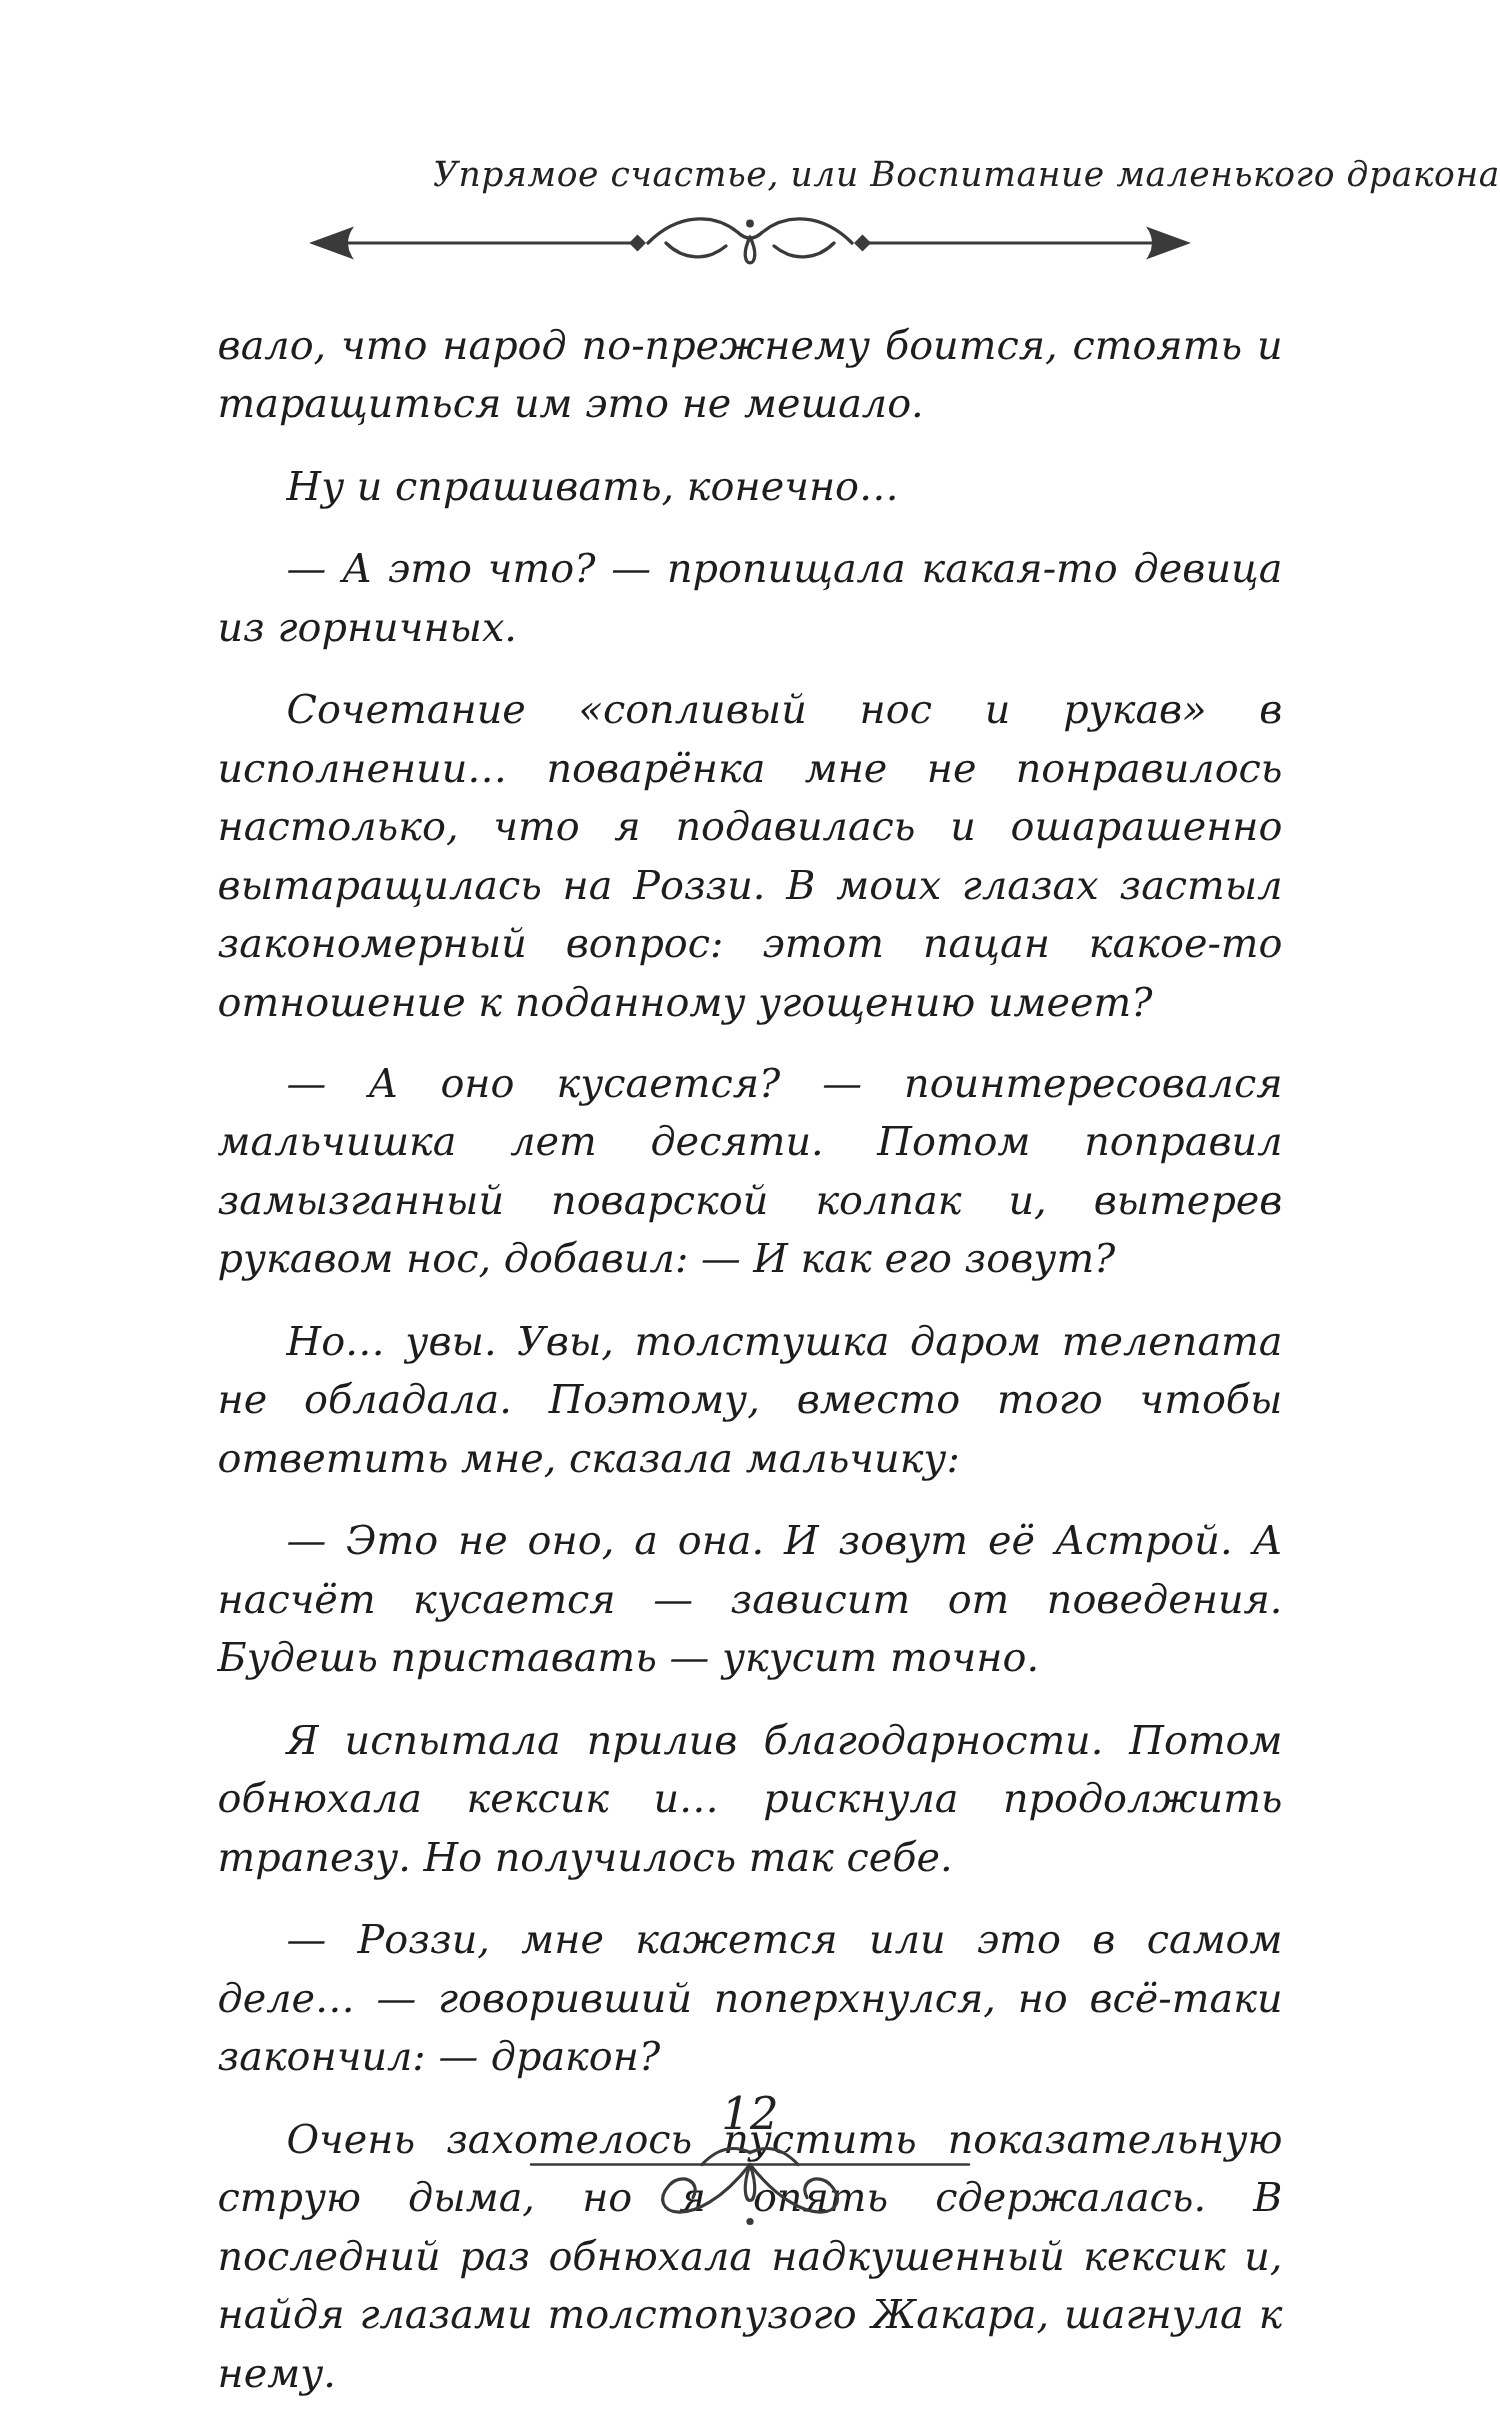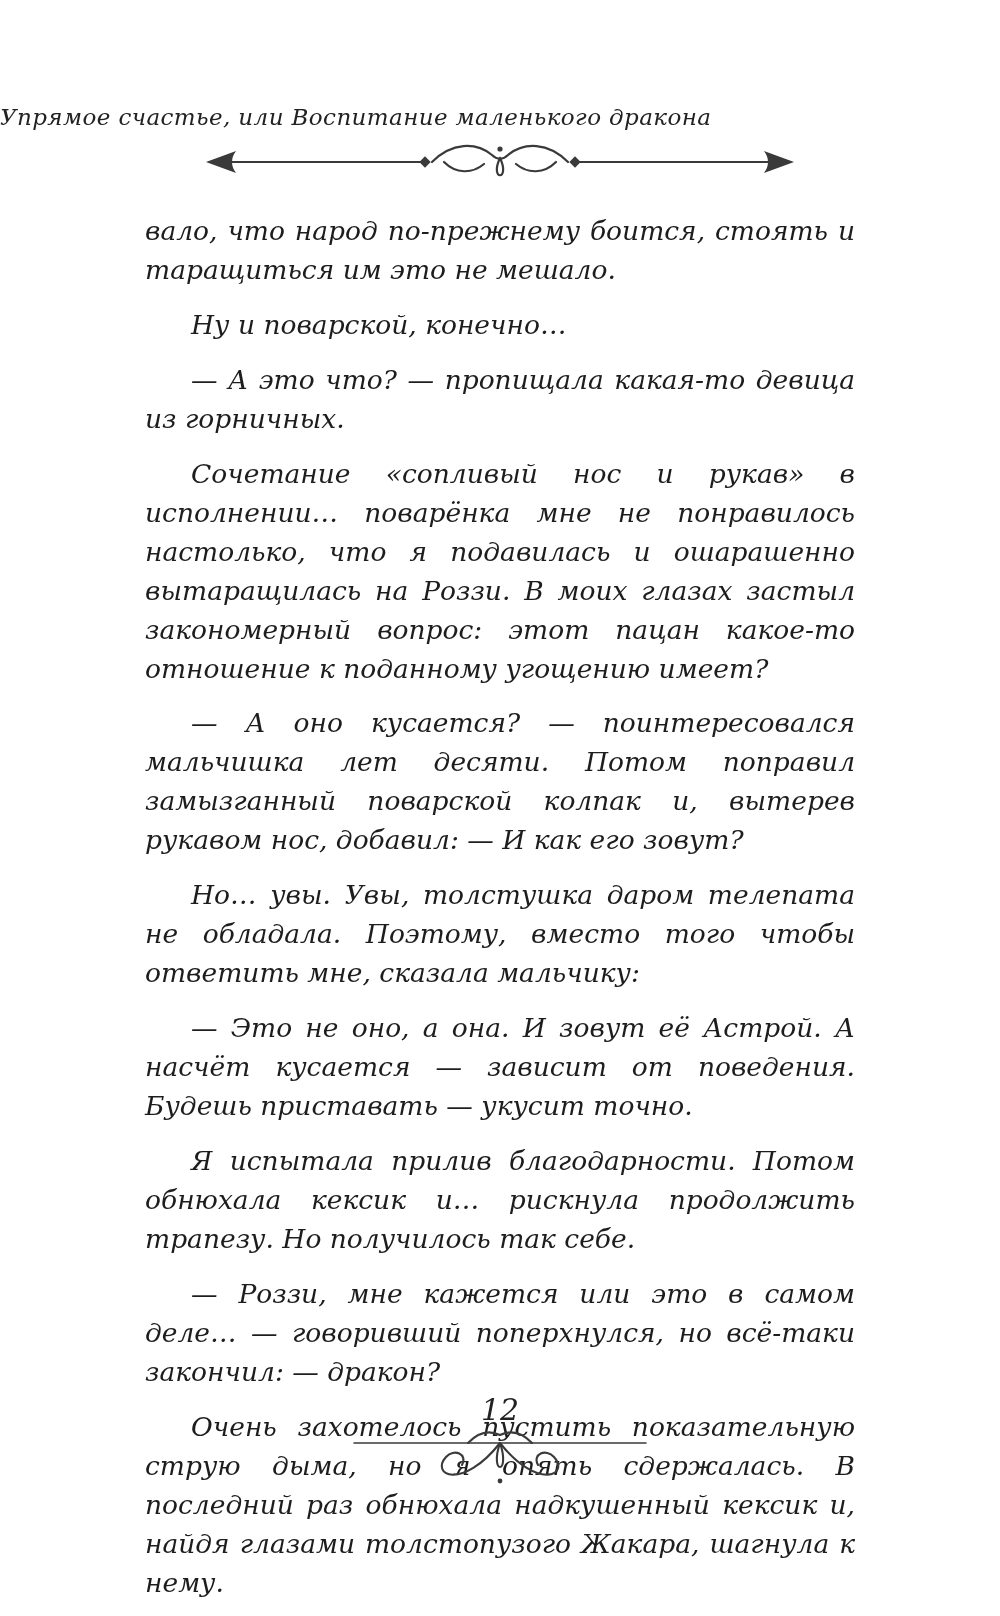--- a/index.html
+++ b/index.html
@@ -13,21 +13,21 @@
     height: 1616px;
     background: #ffffff;
     color: #1d1d1d;
     font-family: "DejaVu Serif", "Liberation Serif", serif;
     font-style: italic;
     box-sizing: border-box;
     overflow: hidden;
   }
   .header {
     padding-top: 104px;
-    text-align: left;
+    text-align: right;
   }
   .header-title {
     font-size: 23px;
     letter-spacing: 0.4px;
     color: #222222;
   }
   .header-ornament {
     display: block;
     margin: 4px auto 0 auto;
   }
@@ -82,21 +82,21 @@
         <path d="M244,28 C256,40 272,40 284,30"></path>
         <path d="M356,28 C344,40 328,40 316,30"></path>
         <path d="M300,24 C289,47 311,47 300,24"></path>
       </g>
       <circle cx="300" cy="15" r="2.6" fill="#3a3a3a"></circle>
     </svg>
   </div>
 
   <div class="text-block">
       <p class="para">вало, что народ по-прежнему боится, стоять и таращиться им это не мешало.</p>
-      <p class="para indent">Ну и поварской, конечно…</p>
+      <p class="para indent">Ну и спрашивать, конечно…</p>
       <p class="para indent">— А это что? — пропищала какая-то девица из горничных.</p>
       <p class="para indent">Сочетание «сопливый нос и рукав» в исполнении… поварёнка мне не понравилось настолько, что я подавилась и ошарашенно вытаращилась на Роззи. В моих глазах застыл закономерный вопрос: этот пацан какое-то отношение к поданному угощению имеет?</p>
       <p class="para indent">— А оно кусается? — поинтересовался мальчишка лет десяти. Потом поправил замызганный поварской колпак и, вытерев рукавом нос, добавил: — И как его зовут?</p>
       <p class="para indent">Но… увы. Увы, толстушка даром телепата не обладала. Поэтому, вместо того чтобы ответить мне, сказала мальчику:</p>
       <p class="para indent">— Это не оно, а она. И зовут её Астрой. А насчёт кусается — зависит от поведения. Будешь приставать — укусит точно.</p>
       <p class="para indent">Я испытала прилив благодарности. Потом обнюхала кексик и… рискнула продолжить трапезу. Но получилось так себе.</p>
       <p class="para indent">— Роззи, мне кажется или это в самом деле… — говоривший поперхнулся, но всё-таки закончил: — дракон?</p>
       <p class="para indent">Очень захотелось пустить показательную струю дыма, но я опять сдержалась. В последний раз обнюхала надкушенный кексик и, найдя глазами толстопузого Жакара, шагнула к нему.</p>
     </div>
 

